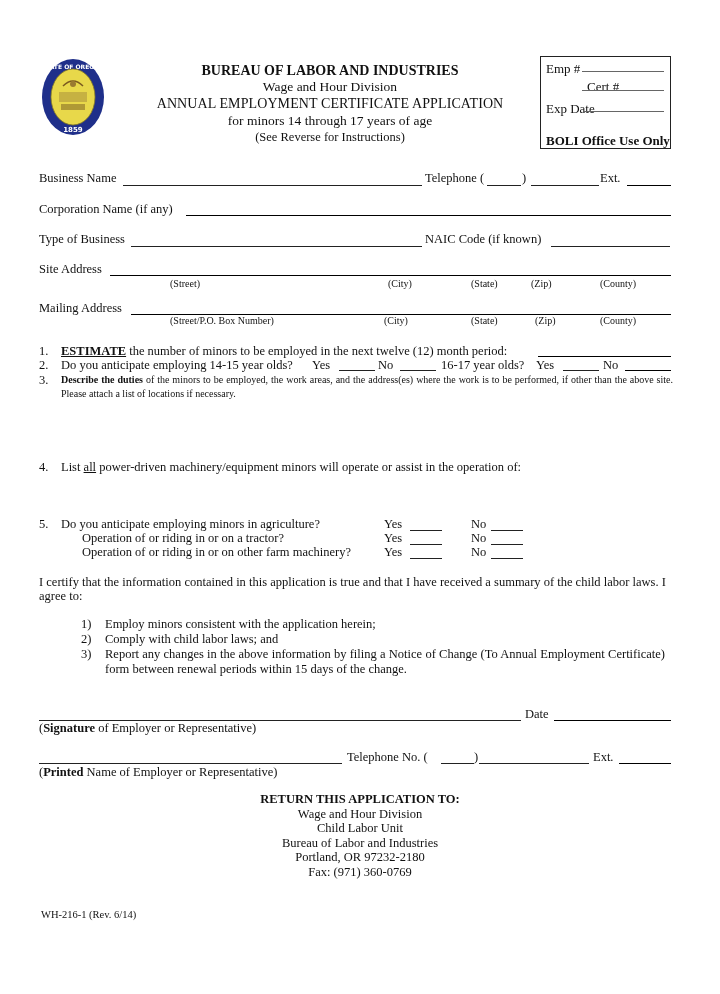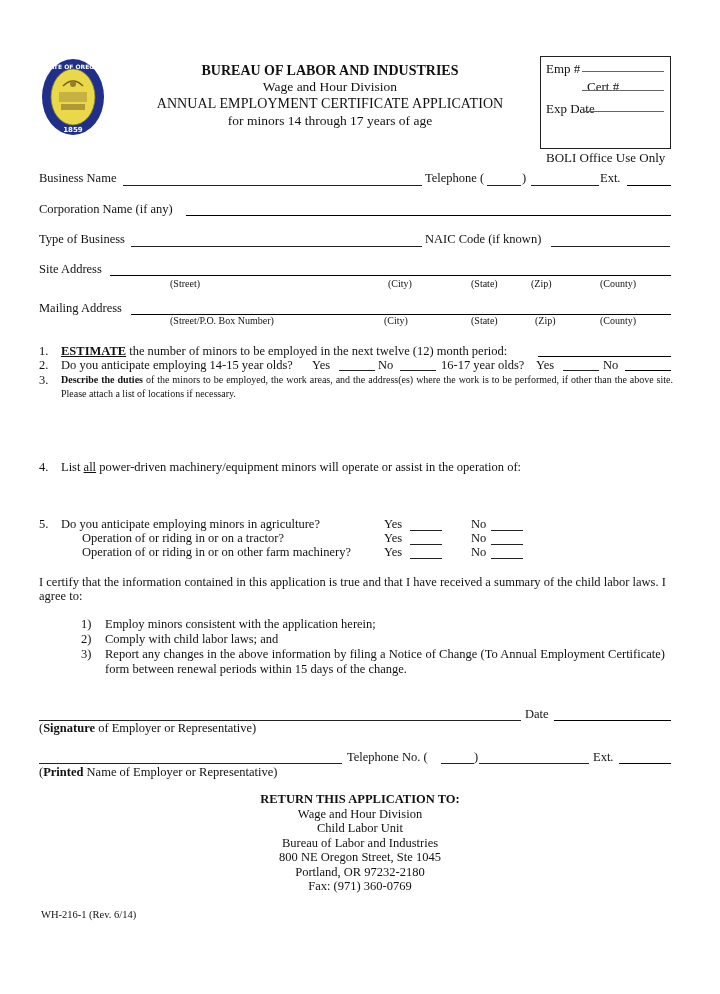--- a/index.html
+++ b/index.html
@@ -50,30 +50,31 @@
   <rect x="20" y="46" width="24" height="6" fill="#a08a30" opacity="0.8"></rect>
   <text x="32" y="11" font-size="6" fill="#fff" text-anchor="middle" font-family="DejaVu Sans, sans-serif" font-weight="bold">STATE OF OREGON</text>
   <text x="32" y="74" font-size="7" fill="#fff" text-anchor="middle" font-family="DejaVu Sans, sans-serif" font-weight="bold">1859</text>
 </svg>
 
 <div class="hdr" style="top:63px;">
   <div class="t1">BUREAU OF LABOR AND INDUSTRIES</div>
   <div class="t2">Wage and Hour Division</div>
   <div class="t3">ANNUAL EMPLOYMENT CERTIFICATE APPLICATION</div>
   <div class="t4">for minors 14 through 17 years of age</div>
+  <div class="t5">(See Reverse for Instructions)</div>
 </div>
 
 <div class="office">
   <span class="lbl" style="top:4px;">Emp #</span>
   <span class="uline" style="left:41px; width:82px; top:14px;"></span>
   <span class="lbl" style="top:22px;margin-left:41px;">Cert #</span>
   <span class="uline" style="left:41px; width:82px; top:33px;"></span>
   <span class="lbl" style="top:44px;">Exp Date</span>
   <span class="uline" style="left:43px; width:80px; top:54px;"></span>
-  <span class="lbl" style="top:93px;">BOLI Office Use Only</span>
+  <span class="lbl" style="top:76px;font-weight:bold;">BOLI Office Use Only</span>
 </div>
 
 <span class="abs" style="left:39px; top:171px;">Business Name</span>
 <span class="line" style="left:123px; width:299px; top:185px;"></span>
 <span class="abs" style="left:425px; top:171px;">Telephone (</span>
 <span class="line" style="left:487px; width:34px; top:185px;"></span>
 <span class="abs" style="left:522px; top:171px;">)</span>
 <span class="line" style="left:531px; width:68px; top:185px;"></span>
 <span class="abs" style="left:600px; top:171px;">Ext.</span>
 <span class="line thick" style="left:627px; width:44px; top:185px;"></span>
@@ -166,18 +167,17 @@
 <span class="line" style="left:479px; width:110px; top:763px;"></span>
 <span class="abs" style="left:593px; top:750px;">Ext.</span>
 <span class="line thick" style="left:619px; width:52px; top:763px;"></span>
 <span class="abs" style="left:39px; top:765px;"><span>(</span><b>Printed</b><span> Name of Employer or Representative)</span></span>
 
 <div class="ret" style="top:792px;">
   <div class="rt">RETURN THIS APPLICATION TO:</div>
   <div>Wage and Hour Division</div>
   <div>Child Labor Unit</div>
   <div>Bureau of Labor and Industries</div>
-  <div>800 NE Oregon Street, Ste 1045</div>
   <div>Portland, OR 97232-2180</div>
   <div>Fax:  (971) 360-0769</div>
 </div>
 
 <span class="abs" style="left:41px; top:909px; font-size:10.5px;">WH-216-1 (Rev. 6/14)</span>
 
 </body></html>

